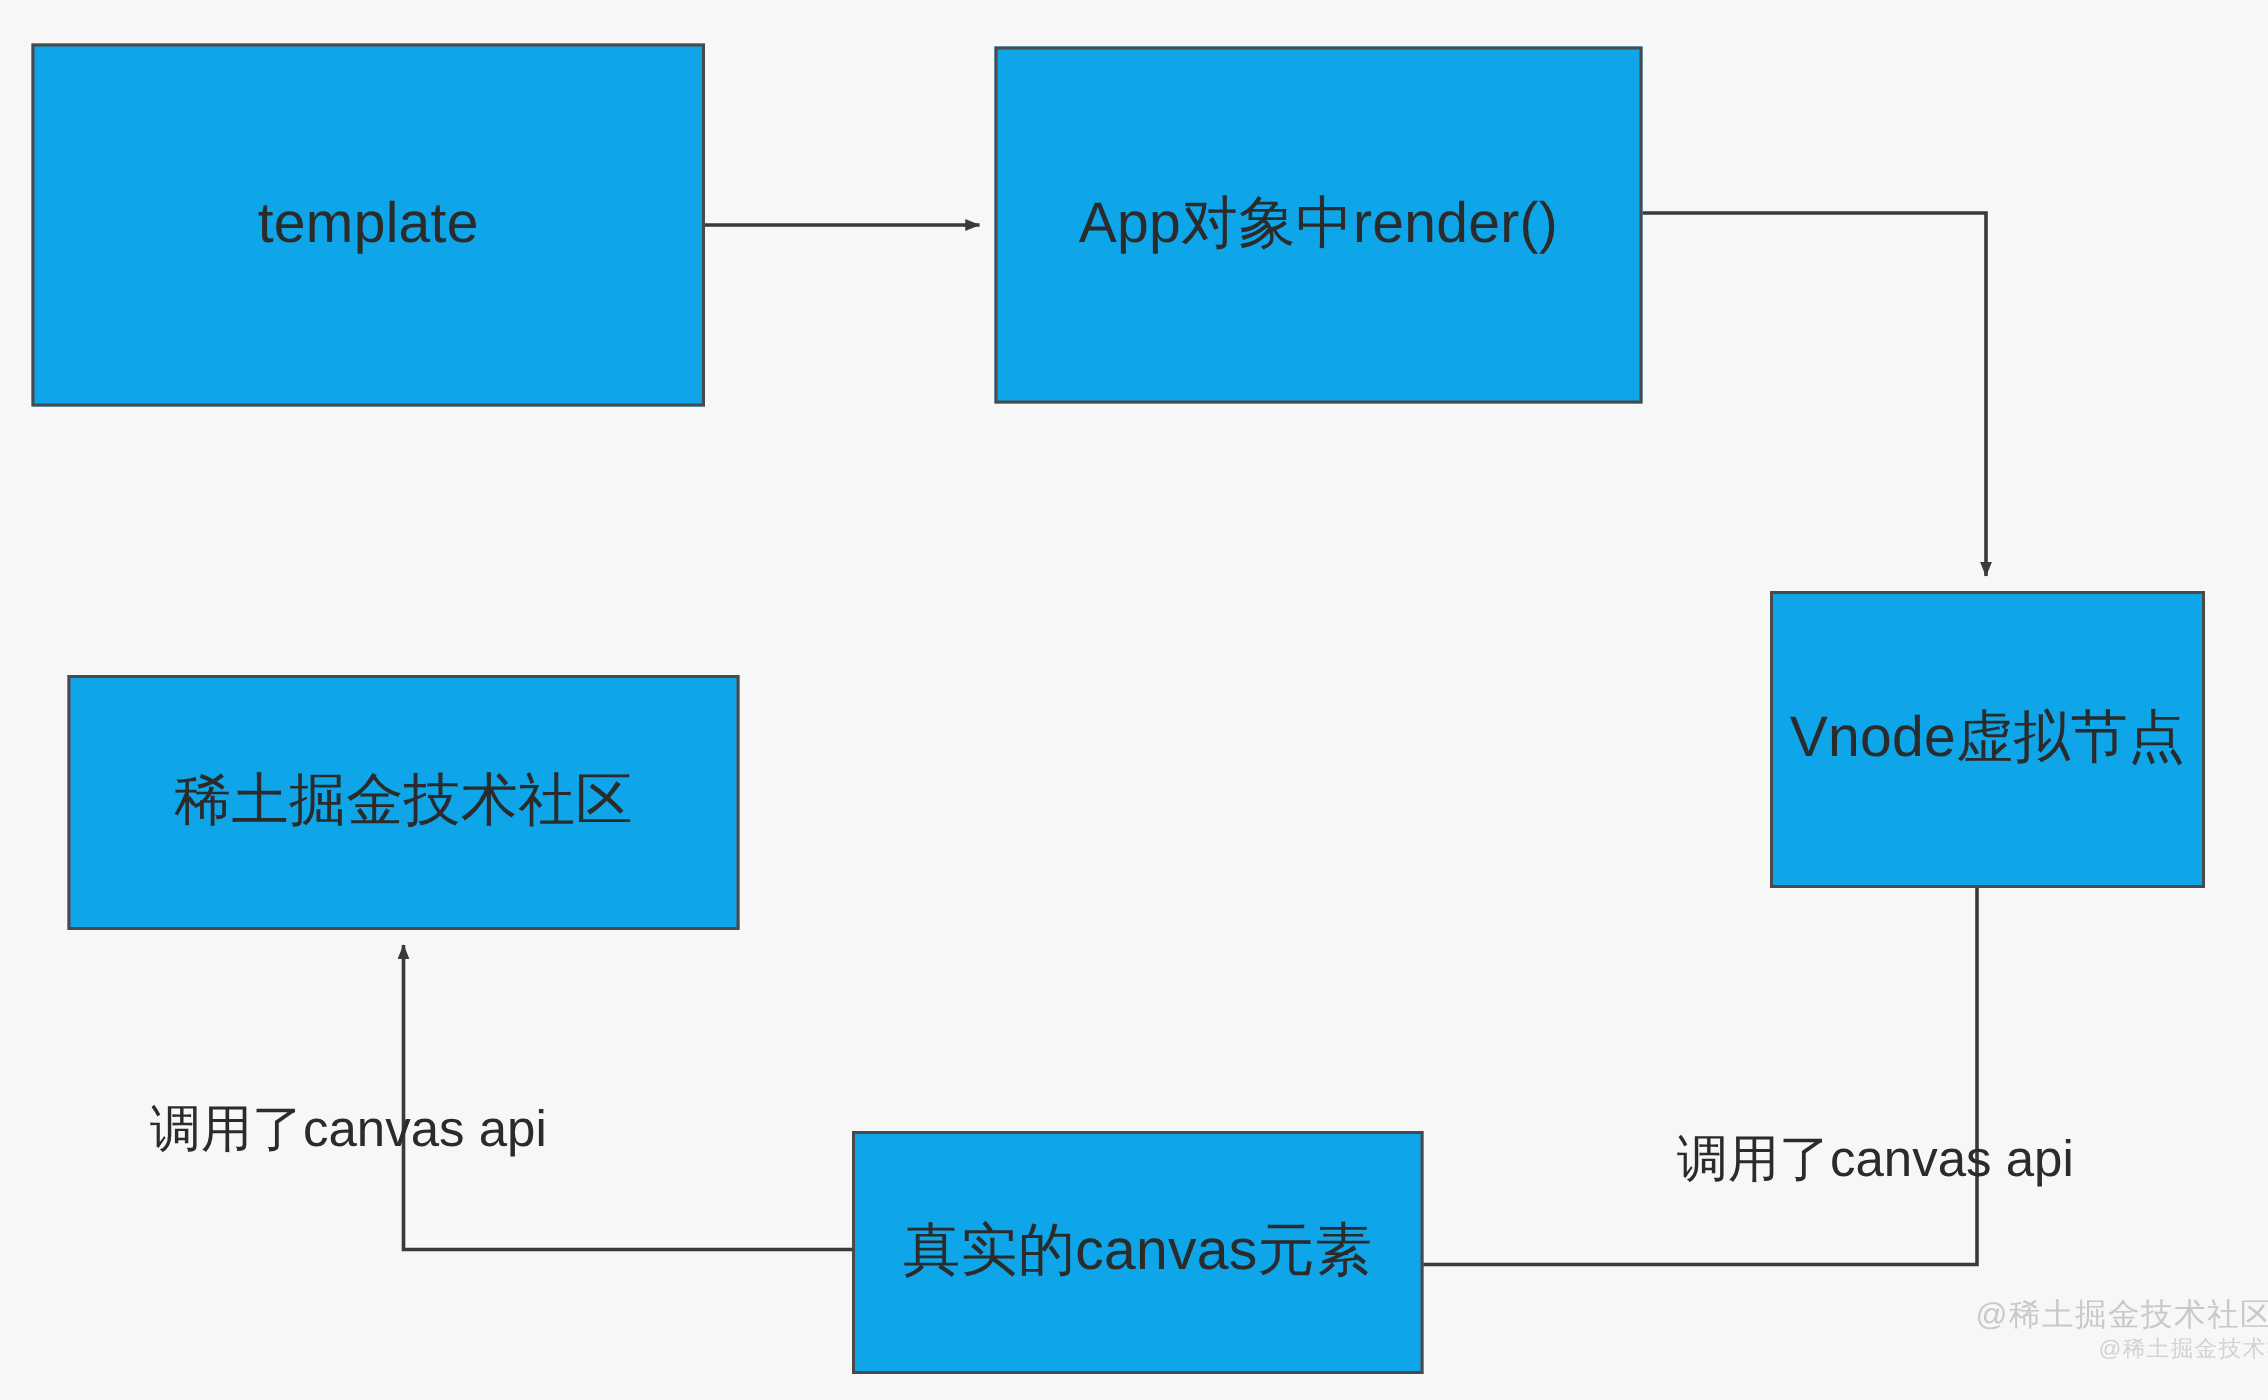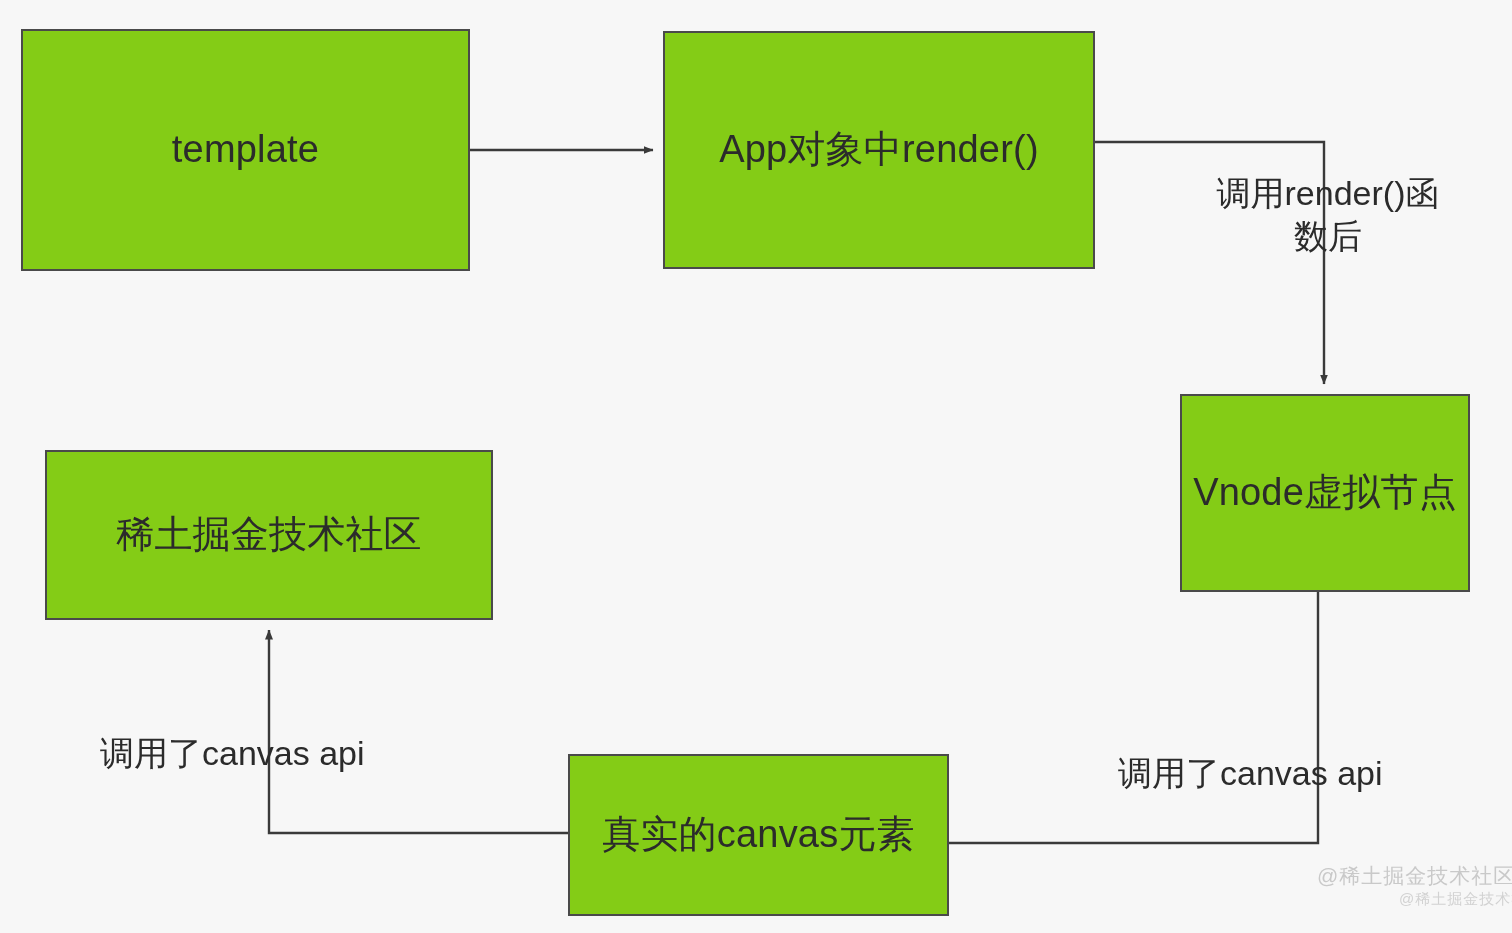--- a/index.html
+++ b/index.html
@@ -23,21 +23,21 @@
   svg.edge-layer {
     position: absolute;
     left: 0;
     top: 0;
     width: 1512px;
     height: 933px;
     pointer-events: none;
   }
   .node-box {
     position: absolute;
-    background: #84cc16;
+    background: #0ea5e9;
     border: 2px solid #4a4a4a;
     box-sizing: border-box;
     display: flex;
     align-items: center;
     justify-content: center;
     text-align: center;
   }
   .node-label {
     color: #2b2b2b;
     font-size: 38px;
@@ -118,22 +118,20 @@
   </div>
 
   <div class="node-box" style="left:45px; top:450px; width:448px; height:170px;">
     <span class="node-label">稀土掘金技术社区</span>
   </div>
 
   <div class="node-box" style="left:568px; top:754px; width:381px; height:162px;">
     <span class="node-label wrapped-wide" style="width:340px;">真实的canvas元素</span>
   </div>
 
-  <div class="edge-label" style="left:1168px; top:172px; width:320px;">调用render()函
-数后</div>
 
   <div class="edge-label" style="left:1118px; top:752px; width:394px; text-align:left;">调用了canvas api</div>
 
   <div class="edge-label" style="left:100px; top:732px; width:400px; text-align:left;">调用了canvas api</div>
 
   <div class="watermark primary" style="left:1317px; top:862px;">@稀土掘金技术社区</div>
   <div class="watermark secondary" style="left:1399px; top:890px;">@稀土掘金技术社区</div>
 
 </div>
 

